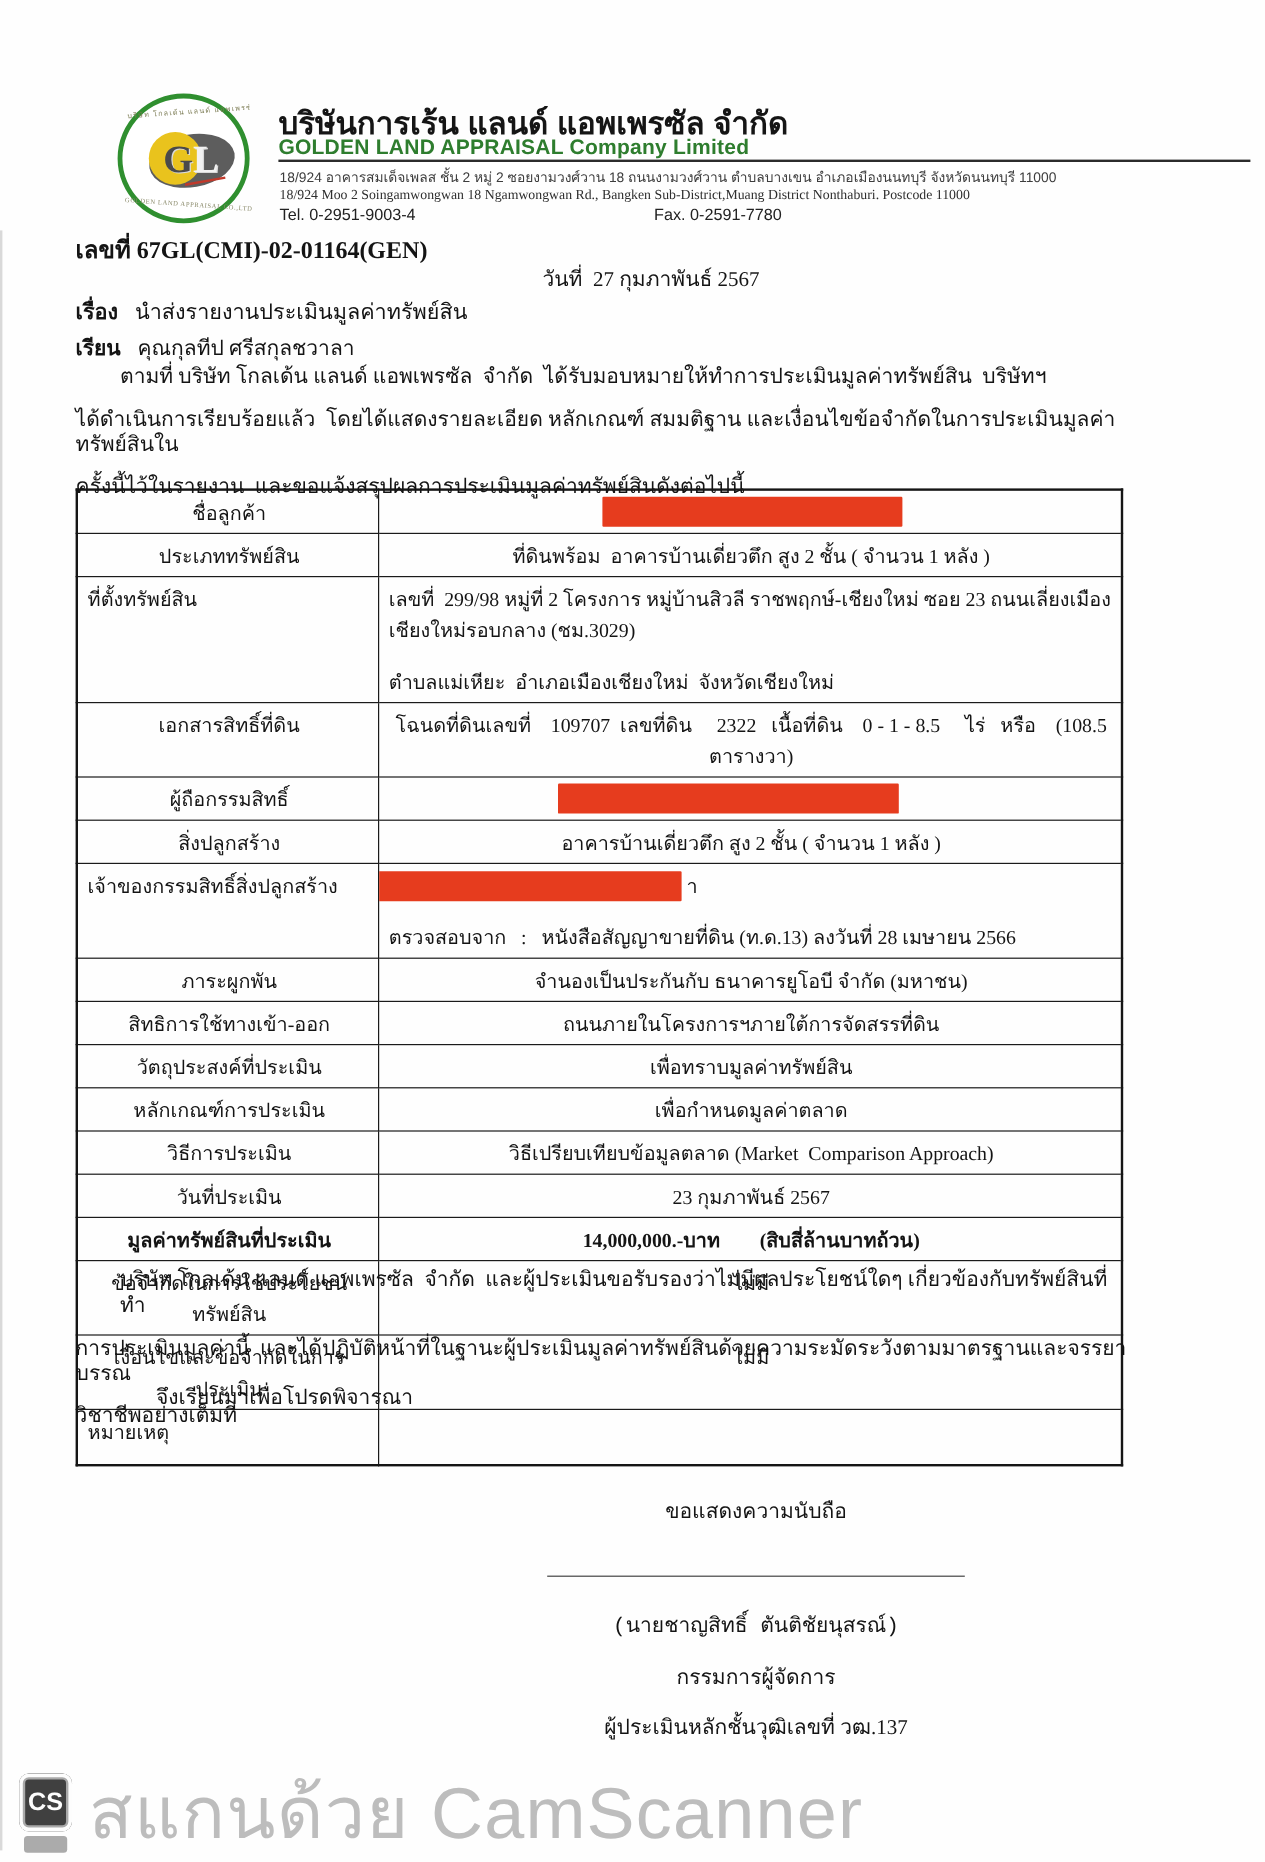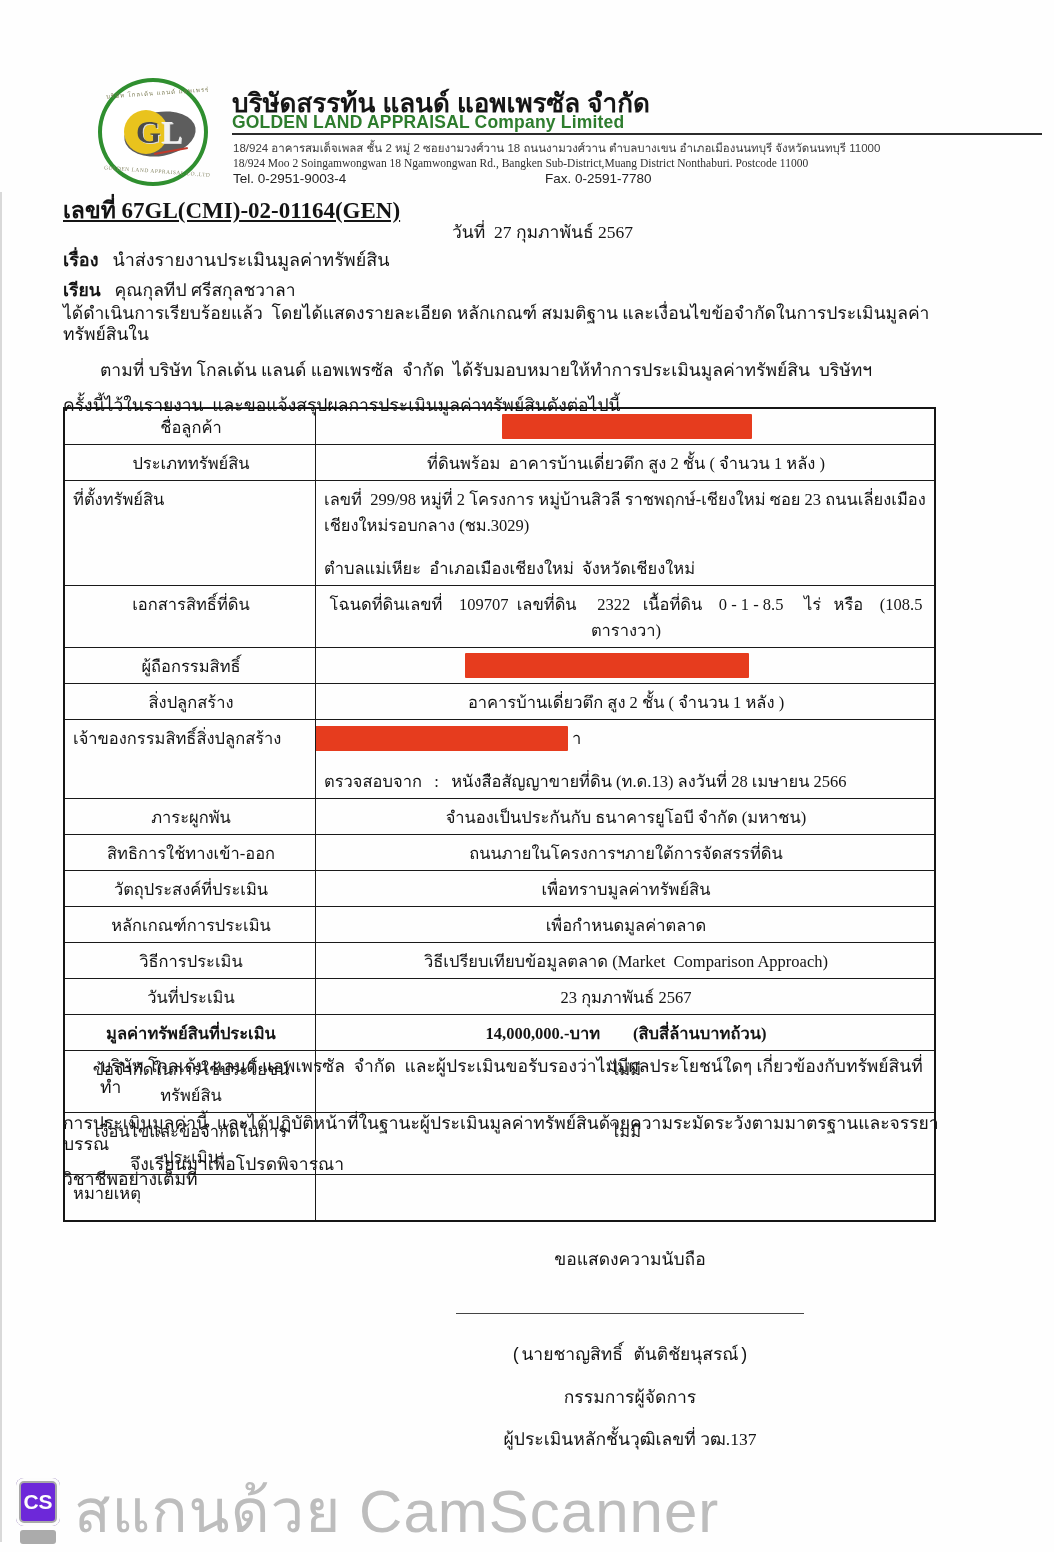--- a/index.html
+++ b/index.html
@@ -32,21 +32,21 @@
     font-weight:bold;font-size:17.5px;color:#2e7d2e;letter-spacing:.2px;white-space:nowrap;}
   .header-rule{position:absolute;left:232px;top:133px;width:810px;height:2px;background:#2b2b2b;}
   .addr-th{position:absolute;left:233px;top:139px;font-family:"Liberation Sans",sans-serif;
     font-size:11.5px;color:#3c3c3c;white-space:nowrap;}
   .addr-en{position:absolute;left:233px;top:157px;font-family:"Liberation Serif",serif;
     font-size:11.5px;color:#2e2e2e;white-space:nowrap;}
   .tel-line{position:absolute;left:233px;top:171px;font-family:"Liberation Sans",sans-serif;font-size:13.5px;color:#222;}
   .fax-line{position:absolute;left:545px;top:171px;font-family:"Liberation Sans",sans-serif;font-size:13.5px;color:#222;}
 
   
-  .ref-no{position:absolute;left:63px;top:192px;font-weight:bold;font-size:23px;white-space:pre;text-decoration:underline;}
+  .ref-no{position:absolute;left:63px;top:192px;font-weight:bold;font-size:20px;white-space:pre;}
   .date-line{position:absolute;left:452px;top:218px;font-size:17.5px;white-space:pre;}
   .subject-row{position:absolute;left:63px;top:245px;font-size:18px;white-space:pre;}
   .to-row{position:absolute;left:63px;top:276px;font-size:17.5px;white-space:pre;}
   .lbl-b{font-weight:bold;}
   .meta-gap{display:inline-block;width:14px;}
 
   .para{position:absolute;left:63px;width:880px;font-size:17.5px;line-height:21px;}
   .para .pline{margin-bottom:14.5px;white-space:pre-wrap;}
   .para .indent{padding-left:37px;}
   .intro-para{top:303px;}
@@ -74,21 +74,21 @@
   
   .sig-block{position:absolute;left:428px;top:1245px;width:404px;text-align:center;font-size:17.5px;}
   .sig-salutation{margin-bottom:40px;}
   .sig-line{width:348px;margin:0 auto 0 auto;border-top:1.5px solid #444;}
   .sig-name{margin-top:26px;font-family:Liberation Mono, monospace;}
   .sig-title{margin-top:15px;}
   .sig-license{margin-top:14px;}
 
   
   .wm{position:absolute;left:16px;top:1478px;height:80px;display:flex;align-items:flex-start;}
-  .cs-badge{width:44px;height:48px;background:#6d28d9;border-radius:8px;position:relative;
+  .cs-badge{width:44px;height:48px;background:#404040;border-radius:8px;position:relative;
     display:flex;align-items:center;justify-content:center;box-shadow:inset 0 0 0 3px #fdfdfd, inset 0 0 0 5px #a9a9a9;text-align:center;}
   .cs-badge span{font-family:"Liberation Sans",sans-serif;font-weight:bold;font-size:21px;color:#fdfdfd;}
   .cs-tab{position:absolute;left:4px;top:52px;width:36px;height:14px;background:#ababab;border-radius:3px;}
   .wm-text{margin-left:14px;font-family:"Liberation Sans",sans-serif;font-size:60px;line-height:64px;
     color:#bdbdbd;letter-spacing:1px;white-space:nowrap;margin-top:2px;}
 </style>
 </head>
 <body>
 
 <div class="page">
@@ -97,36 +97,36 @@
   <div class="logo-wrap">
     <div class="logo-ring"></div>
     <div class="logo-arc-top">บริษัท โกลเด้น แลนด์ แอพเพรซัล จำกัด</div>
     <div class="logo-ellipse"></div>
     <div class="logo-gold"></div>
     <div class="logo-gl"><span>G</span><span class="l2">L</span></div>
     <div class="logo-redline"></div>
     <div class="logo-arc-bottom">GOLDEN LAND APPRAISAL CO.,LTD</div>
   </div>
 
-  <div class="company-th">บริษัดสรรท้น แลนด์ แอพเพรซัล จำกัด</div>
+  <div class="company-th">บริษันการเร้น แลนด์ แอพเพรซัล จำกัด</div>
   <div class="company-en">GOLDEN LAND APPRAISAL Company Limited</div>
   <div class="header-rule"></div>
   <div class="addr-th">18/924 อาคารสมเด็จเพลส ชั้น 2 หมู่ 2 ซอยงามวงศ์วาน 18 ถนนงามวงศ์วาน ตำบลบางเขน อำเภอเมืองนนทบุรี จังหวัดนนทบุรี 11000</div>
   <div class="addr-en">18/924 Moo 2 Soingamwongwan 18 Ngamwongwan Rd., Bangken Sub-District,Muang District Nonthaburi. Postcode 11000</div>
   <div class="tel-line">Tel. 0-2951-9003-4</div>
   <div class="fax-line">Fax. 0-2591-7780</div>
 
   <div class="ref-no">เลขที่ 67GL(CMI)-02-01164(GEN)</div>
   <div class="date-line">วันที่  27 กุมภาพันธ์ 2567</div>
   <div class="subject-row"><span class="lbl-b">เรื่อง</span><span class="meta-gap"></span><span>นำส่งรายงานประเมินมูลค่าทรัพย์สิน</span></div>
   <div class="to-row"><span class="lbl-b">เรียน</span><span class="meta-gap"></span><span>คุณกุลทีป ศรีสกุลชวาลา</span></div>
 
   <div class="para intro-para">
+      <div class="pline indent">ตามที่ บริษัท โกลเด้น แลนด์ แอพเพรซัล  จำกัด  ได้รับมอบหมายให้ทำการประเมินมูลค่าทรัพย์สิน  บริษัทฯ</div>
       <div class="pline">ได้ดำเนินการเรียบร้อยแล้ว  โดยได้แสดงรายละเอียด หลักเกณฑ์ สมมติฐาน และเงื่อนไขข้อจำกัดในการประเมินมูลค่าทรัพย์สินใน</div>
-      <div class="pline indent">ตามที่ บริษัท โกลเด้น แลนด์ แอพเพรซัล  จำกัด  ได้รับมอบหมายให้ทำการประเมินมูลค่าทรัพย์สิน  บริษัทฯ</div>
       <div class="pline">ครั้งนี้ไว้ในรายงาน  และขอแจ้งสรุปผลการประเมินมูลค่าทรัพย์สินดังต่อไปนี้</div>
     </div>
 
   <div class="tbl-wrap">
     <table class="summary">
         <tbody>
           <tr class="single">
             <td class="c-label">ชื่อลูกค้า</td>
             <td class="c-value"><span class="redact-bar"></span></td>
           </tr>

